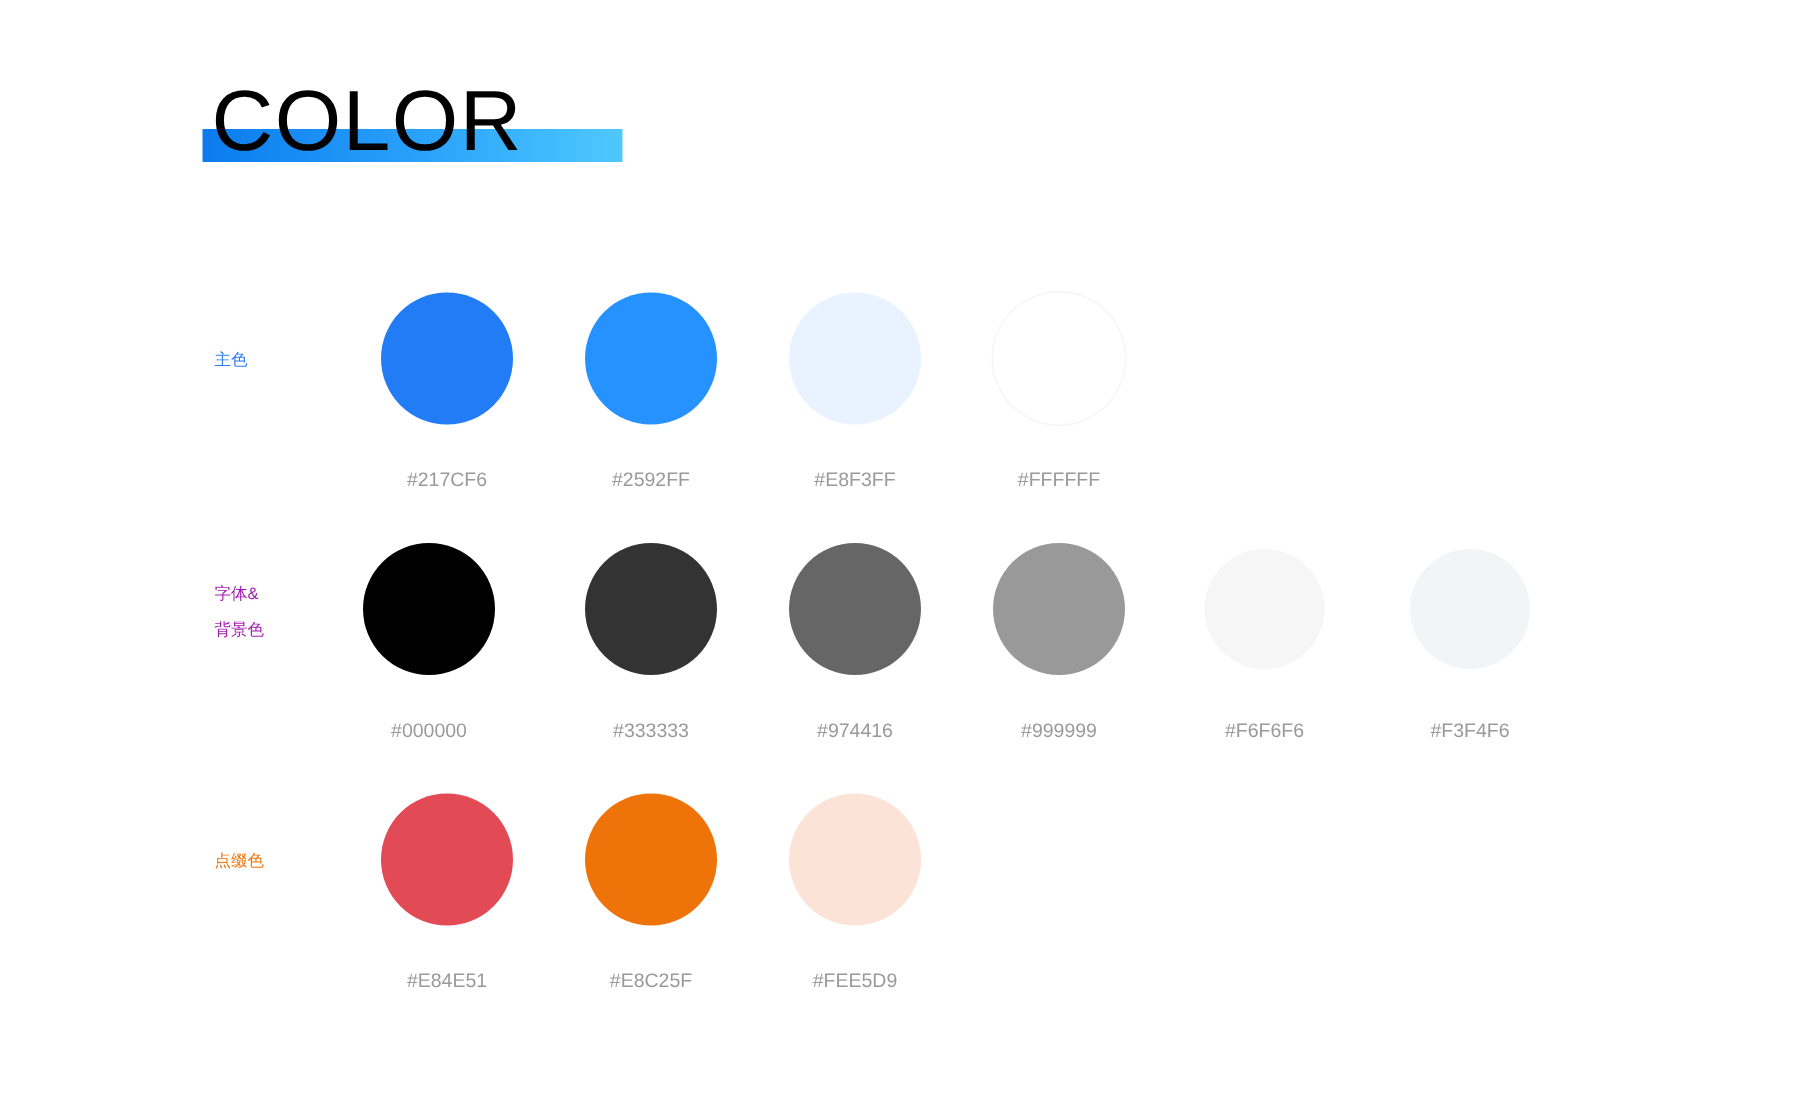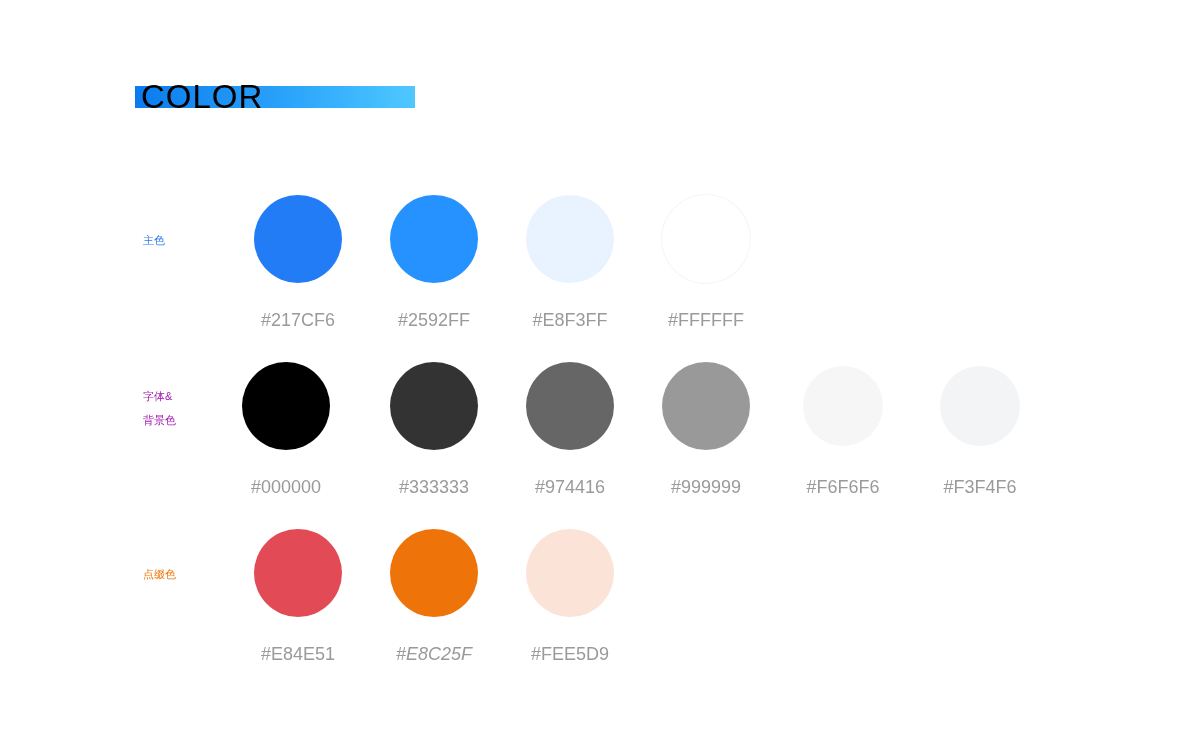--- a/index.html
+++ b/index.html
@@ -27,22 +27,22 @@
     position: absolute;
     left: 0px;
     top: 31px;
     width: 280px;
     height: 22px;
     background: linear-gradient(to right, #0b7bee 0%, #2ba4fb 55%, #4fc8ff 100%);
   }
   #title-text {
     position: absolute;
     left: 6px;
-    top: 16px;
-    font-size: 33px;
+    top: 0px;
+    font-size: 57px;
     line-height: 52px;
     font-weight: 400;
     letter-spacing: 1px;
     color: #000000;
     white-space: nowrap;
   }
 
   
   .row {
     position: absolute;
@@ -77,21 +77,21 @@
     top: 0;
     transform: translateX(-50%);
     border-radius: 50%;
   }
   .swatch-hex {
     position: absolute;
     left: 0;
     top: 114px;
     width: 136px;
     text-align: center;
-    font-size: 18px;
+    font-size: 13px;
     line-height: 22px;
     color: #9a9a9a;
     white-space: nowrap;
   }
 </style>
 </head>
 <body style="background: rgb(255, 255, 255);">
 
 <div id="title-block">
   <div id="title-bar" style="background: linear-gradient(to right, rgb(11, 123, 238) 0%, rgb(43, 164, 251) 55%, rgb(79, 200, 255) 100%);"></div>
@@ -145,21 +145,21 @@
         <div class="swatch-dot" style="width: 80px; height: 80px; top: 4px; background: rgb(243, 244, 246);"></div>
         <div class="swatch-hex">#F3F4F6</div>
       </div>
     </div>
     <div class="row" id="row-2">
       <div class="row-label" style="color: rgb(241, 118, 13);">点缀色</div>
       <div class="swatch-cell" style="left: 230px;">
         <div class="swatch-dot" style="width: 88px; height: 88px; top: 0px; background: rgb(226, 75, 85);"></div>
         <div class="swatch-hex">#E84E51</div>
       </div>
-      <div class="swatch-cell" style="left: 366px; font-style: italic;">
+      <div class="swatch-cell" style="left: 366px;">
         <div class="swatch-dot" style="width: 88px; height: 88px; top: 0px; background: rgb(238, 115, 9);"></div>
         <div class="swatch-hex">#E8C25F</div>
       </div>
       <div class="swatch-cell" style="left: 502px;">
         <div class="swatch-dot" style="width: 88px; height: 88px; top: 0px; background: rgb(252, 227, 215);"></div>
         <div class="swatch-hex">#FEE5D9</div>
       </div>
     </div>
   </div>
 

